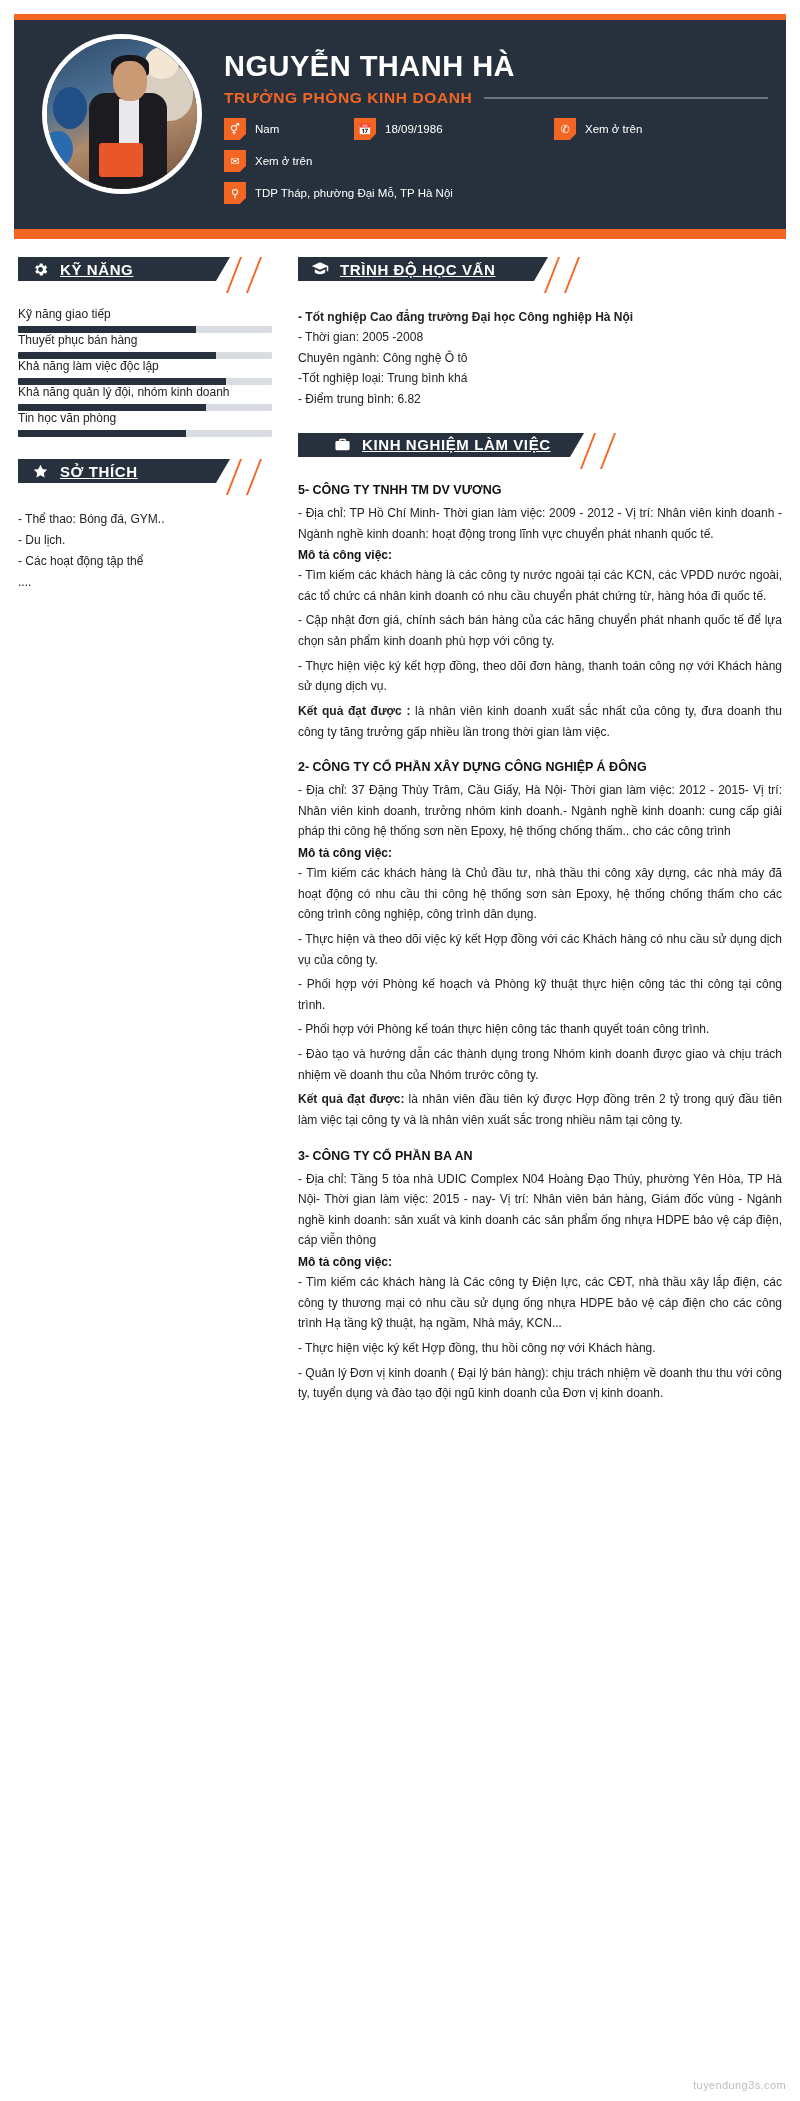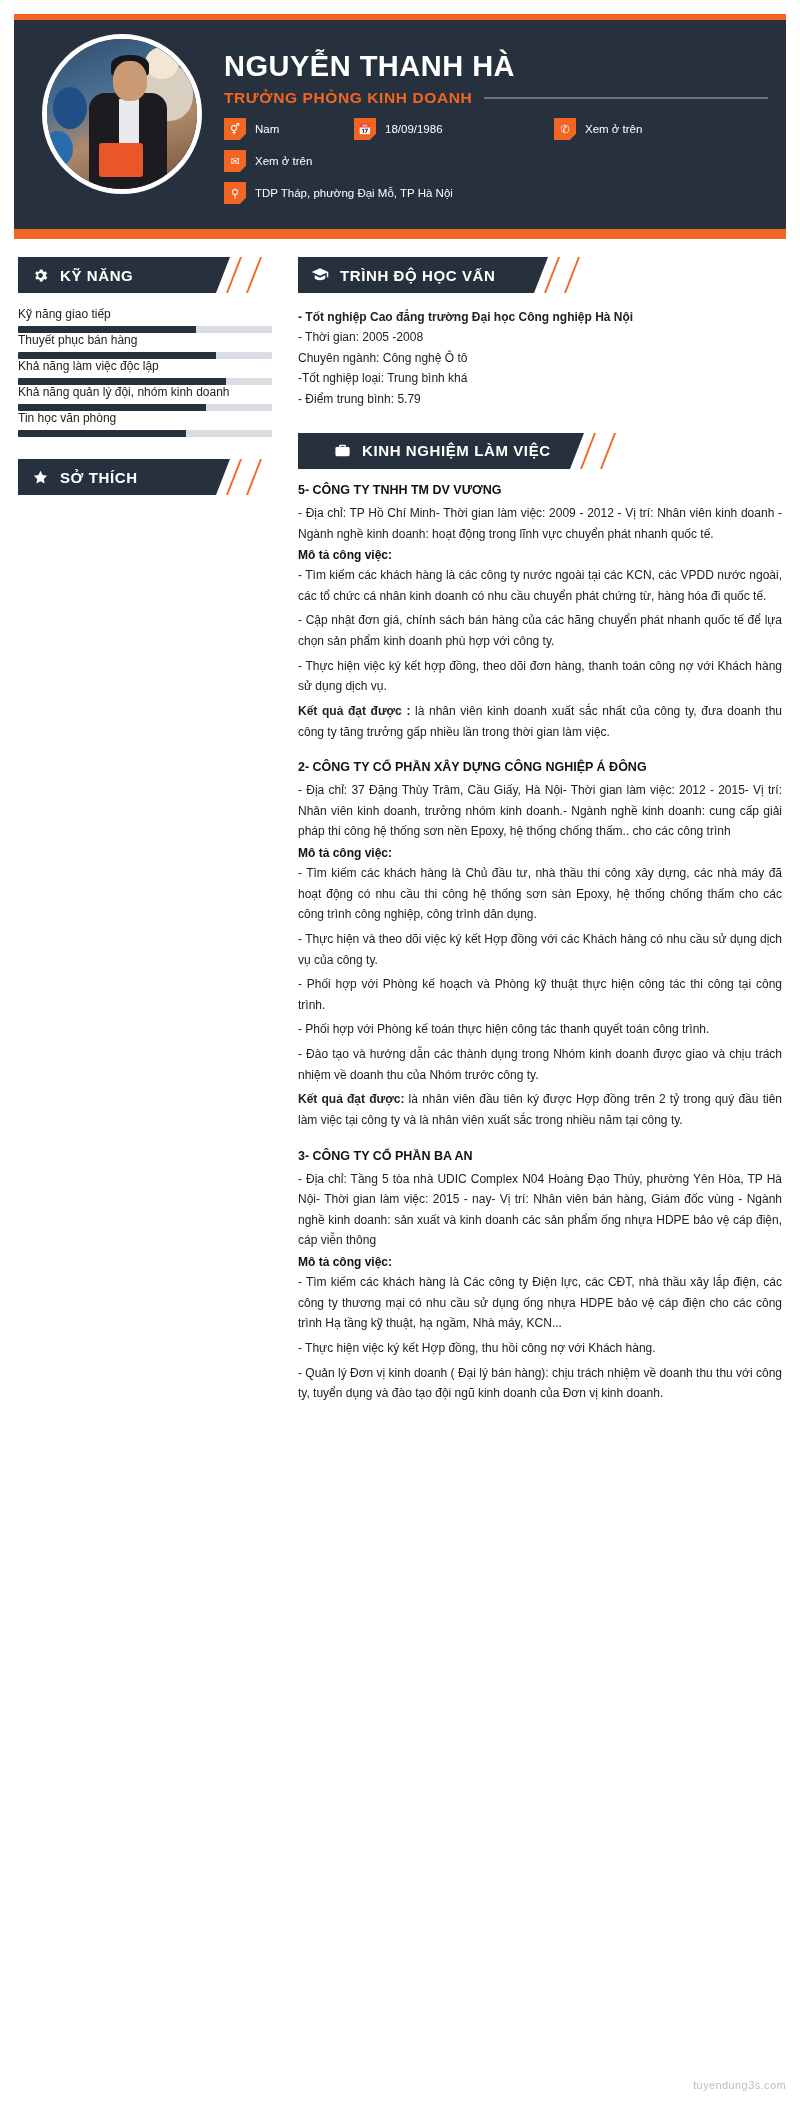--- a/index.html
+++ b/index.html
@@ -151,27 +151,28 @@
   }
 
   .section-head {
     position: relative;
     height: 36px;
     margin-bottom: 14px;
   }
   .sh-bar {
     position: absolute;
     left: 0; top: 0;
-    height: 36px;
+    height: 24px;
     background: #27313d;
     display: flex;
     align-items: center;
     padding-left: 10px;
     clip-path: polygon(0 0, 100% 0, calc(100% - 14px) 100%, 0 100%);
     color: #ffffff;
+    text-decoration: underline;
   }
   .sh-left { width: 212px; }
   .sh-right { width: 250px; }
   .sh-right-wide { width: 286px; padding-left: 32px; }
   .sh-icon {
     width: 24px;
     height: 24px;
     margin-right: 8px;
     display: flex;
     align-items: center;
@@ -376,20 +377,26 @@
             <svg width="17" height="17" viewBox="0 0 24 24" fill="#ffffff" aria-hidden="true">
               <path d="M12 2.6l2.9 5.9 6.5.9-4.7 4.6 1.1 6.5L12 17.4l-5.8 3.1 1.1-6.5-4.7-4.6 6.5-.9z"></path>
             </svg>
           </span>
           <span class="sh-text">SỞ THÍCH</span>
         </div>
         <div class="sh-slash s1-l"></div>
         <div class="sh-slash s2-l"></div>
       </div>
 
+      <div class="hobby-list">
+        <div>- Thể thao: Bóng đá, GYM..</div>
+        <div>- Du lịch.</div>
+        <div>- Các hoạt động tập thể</div>
+        <div>....</div>
+      </div>
     </div>
 
     <div class="col-right">
 
       <div class="section-head">
         <div class="sh-bar sh-right">
           <span class="sh-icon">
             <svg width="18" height="18" viewBox="0 0 24 24" fill="#ffffff" aria-hidden="true">
               <path d="M12 3L1 8l11 5 9-4.1V15h2V8L12 3zM5 12.3V16c0 1.7 3.1 3 7 3s7-1.3 7-3v-3.7l-7 3.2-7-3.2z"></path>
             </svg>
@@ -398,21 +405,21 @@
         </div>
         <div class="sh-slash s1-r"></div>
         <div class="sh-slash s2-r"></div>
       </div>
 
       <div class="edu-block">
         <div class="edu-title">- Tốt nghiệp Cao đẳng trường Đại học Công nghiệp Hà Nội</div>
         <div>- Thời gian: 2005 -2008</div>
         <div>Chuyên ngành: Công nghệ Ô tô</div>
         <div>-Tốt nghiệp loại: Trung bình khá</div>
-        <div>- Điểm trung bình: 5.79</div>
+        <div>- Điểm trung bình: 6.82</div>
       </div>
 
       <div class="section-head" style="margin-top:24px">
         <div class="sh-bar sh-right-wide">
           <span class="sh-icon">
             <svg width="17" height="17" viewBox="0 0 24 24" fill="#ffffff" aria-hidden="true">
               <path d="M9 4h6a2 2 0 0 1 2 2v1h3a2 2 0 0 1 2 2v9a2 2 0 0 1-2 2H4a2 2 0 0 1-2-2V9a2 2 0 0 1 2-2h3V6a2 2 0 0 1 2-2zm0 3h6V6H9v1z"></path>
             </svg>
           </span>
           <span class="sh-text">KINH NGHIỆM LÀM VIỆC</span>

